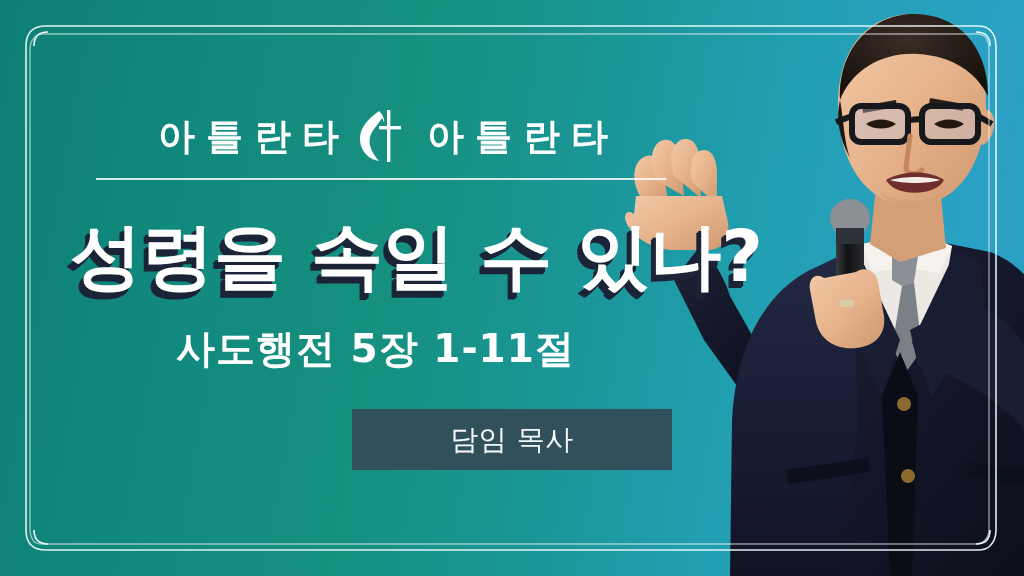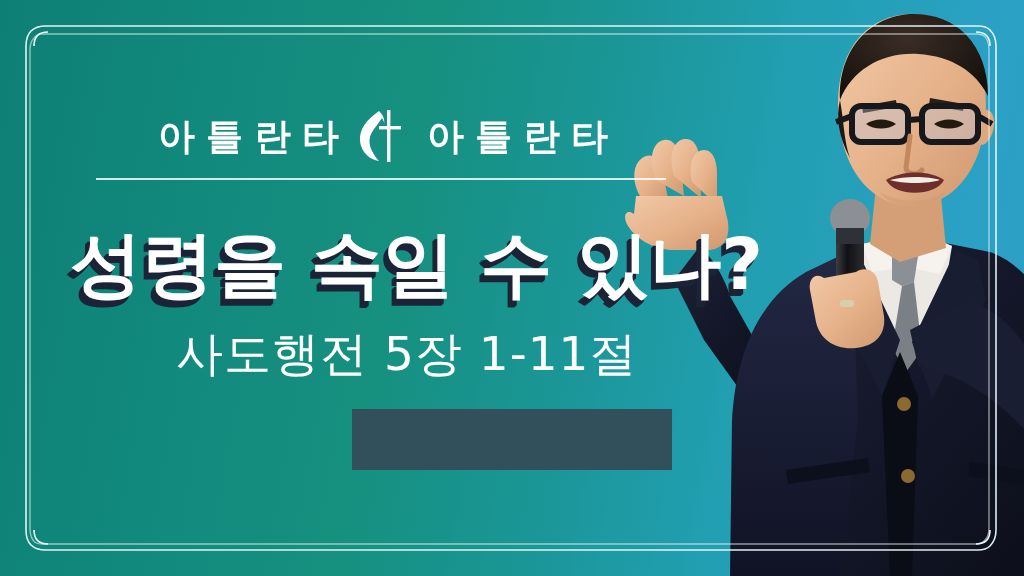--- a/index.html
+++ b/index.html
@@ -89,39 +89,39 @@
     left: 96px;
     top: 178px;
     width: 570px;
     height: 2px;
     background: rgba(255,255,255,0.82);
   }
 
   .sermon-title {
     position: absolute;
     left: 70px;
-    top: 222px;
+    top: 214px;
     font-size: 72px;
     font-weight: 800;
     color: #ffffff;
     letter-spacing: 0px;
     line-height: 1.18;
     white-space: nowrap;
     text-shadow:
       -5px 7px 0 #1b2437,
       -4px 6px 0 #1b2437,
       -3px 5px 0 #1b2437;
   }
 
   .scripture {
     position: absolute;
     left: 176px;
     top: 326px;
-    font-size: 47px;
-    font-weight: 400;
+    font-size: 39px;
+    font-weight: 700;
     color: #ffffff;
     letter-spacing: 1px;
     line-height: 1.2;
     white-space: nowrap;
   }
 
   .speaker-badge {
     position: absolute;
     left: 352px;
     top: 409px;
@@ -299,16 +299,17 @@
       <span class="church-name-right">아틀란타</span>
     </div>
 
     <div class="divider"></div>
 
     <div class="sermon-title">성령을 속일 수 있나?</div>
 
     <div class="scripture">사도행전 5장 1-11절</div>
 
     <div class="speaker-badge">
+      <span class="speaker-role">담임 목사</span>
     </div>
 
   </div>
 </div>
 
 </body></html>

